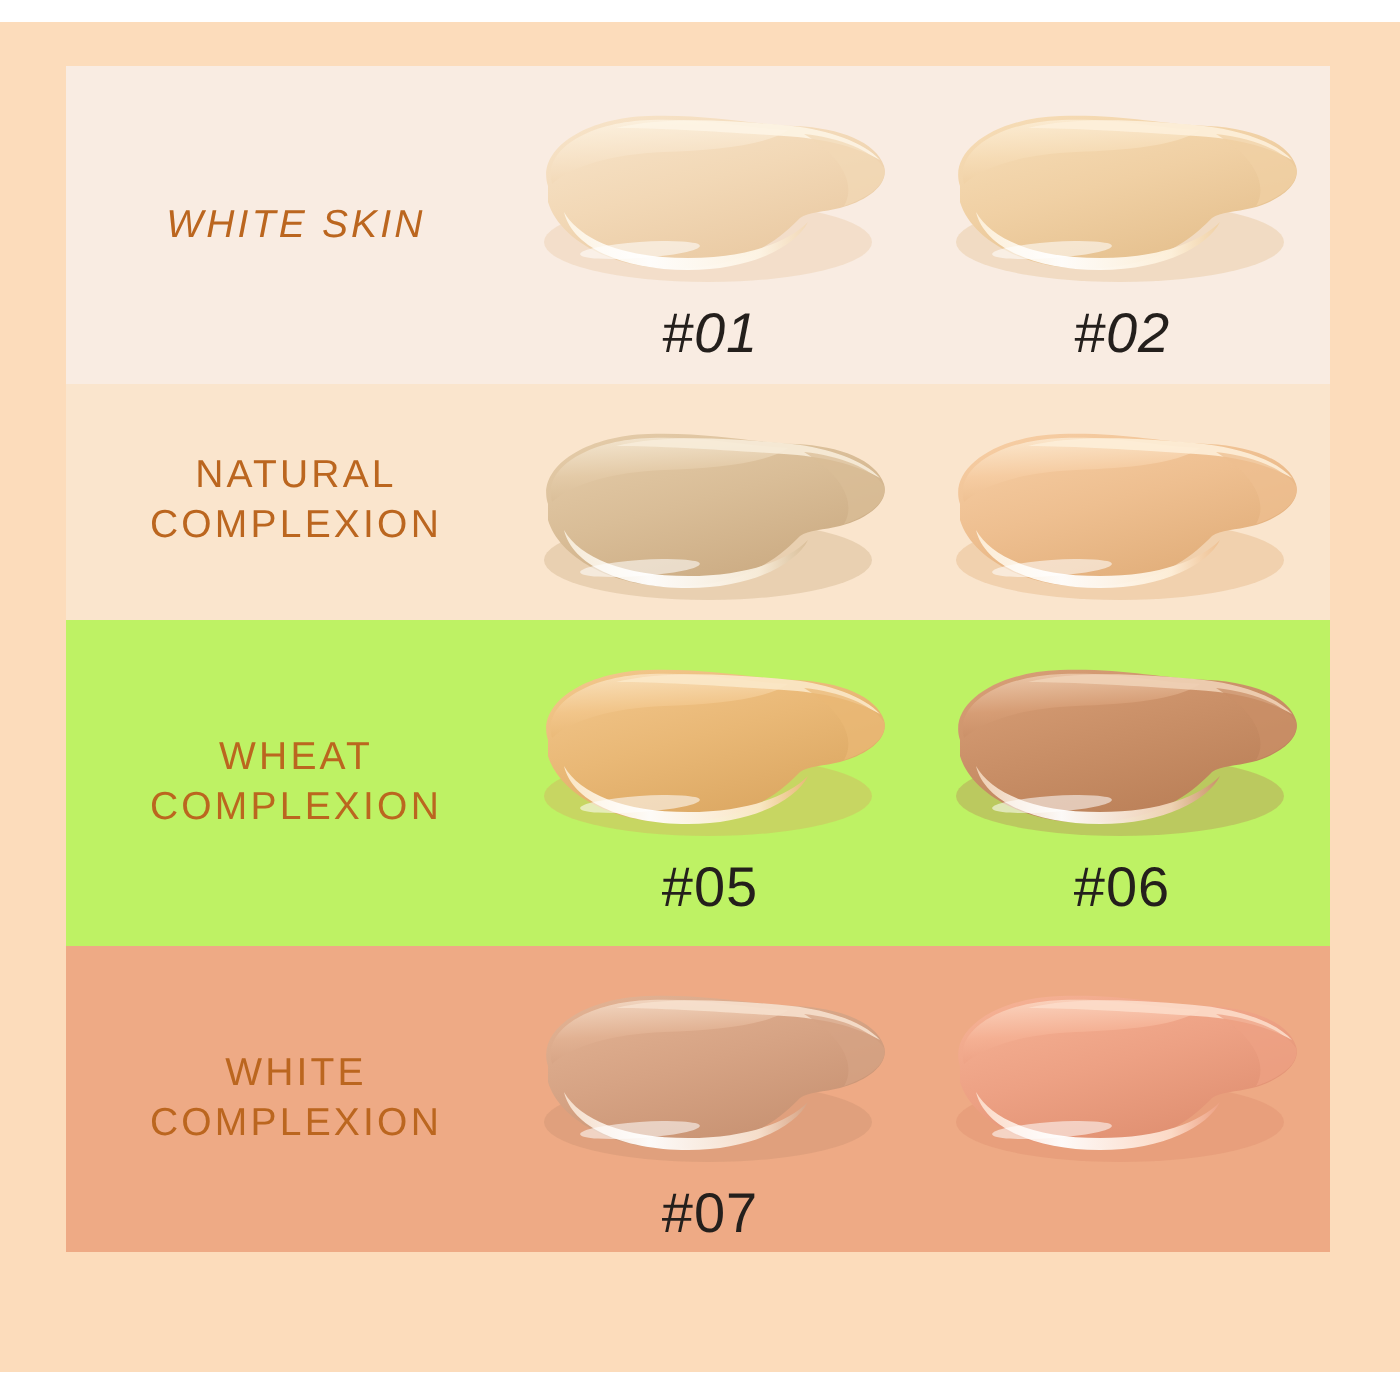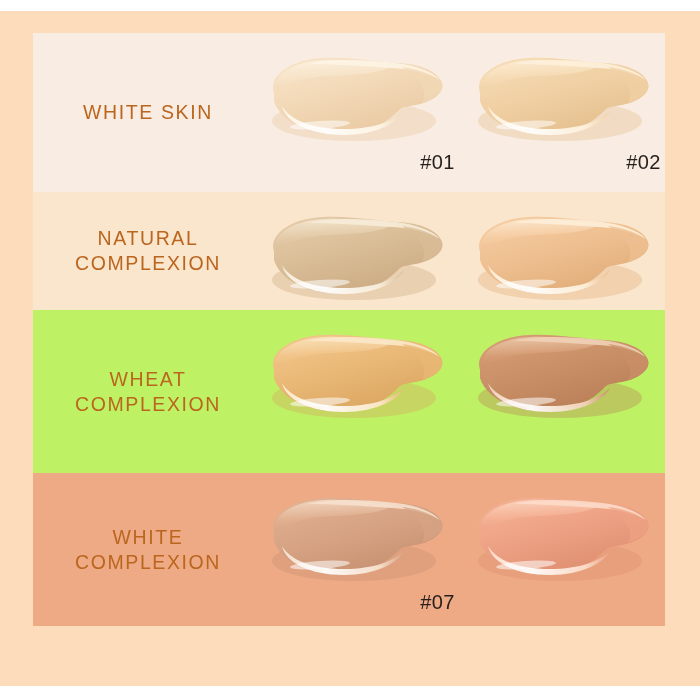--- a/index.html
+++ b/index.html
@@ -99,36 +99,36 @@
     width: 186px;
     height: 98px;
     overflow: visible;
   }
 
   .shade-code {
     position: absolute;
     left: 0;
     width: 100%;
     top: 118px;
-    text-align: right;
+    text-align: center;
     color: #241f1c;
     font-family: "Liberation Sans", sans-serif;
-    font-size: 20px;
+    font-size: 28px;
     letter-spacing: 0.5px;
     font-weight: 300;
     user-select: none;
   }
 </style>
 </head>
 <body>
 
 <div class="canvas">
   <div class="outer-frame"></div>
   <div class="panel" id="panel">
-  <section class="band" style="height: 159px; background: rgb(249, 236, 226);">
+  <section class="band" style="height: 159px; background: rgb(249, 236, 226); font-style: italic;">
     <div class="band-inner">
       <div class="band-label">WHITE SKIN</div>
       <div class="swatch-col col-1">
             <div class="swatch-wrap">
               <svg class="swatch-svg" viewBox="0 0 186 98">
                 <defs>
                   <linearGradient id="g-body-0" x1="0.15" y1="0" x2="0.75" y2="1">
                     <stop offset="0" stop-color="#f7e3c8"></stop>
                     <stop offset="0.45" stop-color="#f2d8b6"></stop>
                     <stop offset="1" stop-color="#e8c79f"></stop>
@@ -287,20 +287,21 @@
                 </defs>
                 <ellipse cx="92" cy="72" rx="82" ry="20" fill="#d9a45e" opacity="0.35"></ellipse>
                 <path d="M12,44 C6,26 30,10 62,9 C92,8 112,13 136,14 C158,15 176,22 180,34 C183,44 170,52 158,55 C150,57 142,57 138,60 C130,68 116,82 84,85 C48,88 18,72 12,52 Z" fill="url(#g-body-4)"></path>
                 <path d="M14,43 C9,26 32,12 63,11 C90,10 110,15 132,16 C120,24 96,26 70,27 C44,28 24,34 14,43 Z" fill="url(#g-sheen-4)" opacity="0.85"></path>
                 <path d="M46,15 C70,9 104,11 134,14 C152,16 170,22 178,31 C166,24 148,20 130,19 C100,17 68,15 46,15 Z" fill="#fbe8c8" opacity="0.9"></path>
                 <path d="M20,57 C28,71 50,80 82,80 C112,80 132,72 142,62 C136,74 114,86 82,86 C48,86 24,74 20,57 Z" fill="url(#g-gloss-4)" opacity="0.95"></path>
                 <ellipse cx="58" cy="76" rx="30" ry="4" fill="#ffffff" opacity="0.55" transform="rotate(-4 58 76)"></ellipse>
                 <path d="M140,18 C158,20 174,26 180,35 C182,43 172,50 160,54 C166,44 160,30 140,18 Z" fill="#e9b876" opacity="0.75"></path>
               </svg>
             </div>
+            <div class="shade-code">#05</div>
           </div>
       <div class="swatch-col col-2">
             <div class="swatch-wrap">
               <svg class="swatch-svg" viewBox="0 0 186 98">
                 <defs>
                   <linearGradient id="g-body-5" x1="0.15" y1="0" x2="0.75" y2="1">
                     <stop offset="0" stop-color="#d79e76"></stop>
                     <stop offset="0.45" stop-color="#c98f67"></stop>
                     <stop offset="1" stop-color="#b87d55"></stop>
                   </linearGradient>
@@ -318,20 +319,21 @@
                 </defs>
                 <ellipse cx="92" cy="72" rx="82" ry="20" fill="#b87d55" opacity="0.35"></ellipse>
                 <path d="M12,44 C6,26 30,10 62,9 C92,8 112,13 136,14 C158,15 176,22 180,34 C183,44 170,52 158,55 C150,57 142,57 138,60 C130,68 116,82 84,85 C48,88 18,72 12,52 Z" fill="url(#g-body-5)"></path>
                 <path d="M14,43 C9,26 32,12 63,11 C90,10 110,15 132,16 C120,24 96,26 70,27 C44,28 24,34 14,43 Z" fill="url(#g-sheen-5)" opacity="0.85"></path>
                 <path d="M46,15 C70,9 104,11 134,14 C152,16 170,22 178,31 C166,24 148,20 130,19 C100,17 68,15 46,15 Z" fill="#f0d2b6" opacity="0.9"></path>
                 <path d="M20,57 C28,71 50,80 82,80 C112,80 132,72 142,62 C136,74 114,86 82,86 C48,86 24,74 20,57 Z" fill="url(#g-gloss-5)" opacity="0.95"></path>
                 <ellipse cx="58" cy="76" rx="30" ry="4" fill="#ffffff" opacity="0.55" transform="rotate(-4 58 76)"></ellipse>
                 <path d="M140,18 C158,20 174,26 180,35 C182,43 172,50 160,54 C166,44 160,30 140,18 Z" fill="#c98f67" opacity="0.75"></path>
               </svg>
             </div>
+            <div class="shade-code">#06</div>
           </div>
     </div>
   </section>
 
   <section class="band" style="height: 153px; background: rgb(238, 170, 133);">
     <div class="band-inner">
       <div class="band-label">WHITE
 COMPLEXION</div>
       <div class="swatch-col col-1">
             <div class="swatch-wrap">

